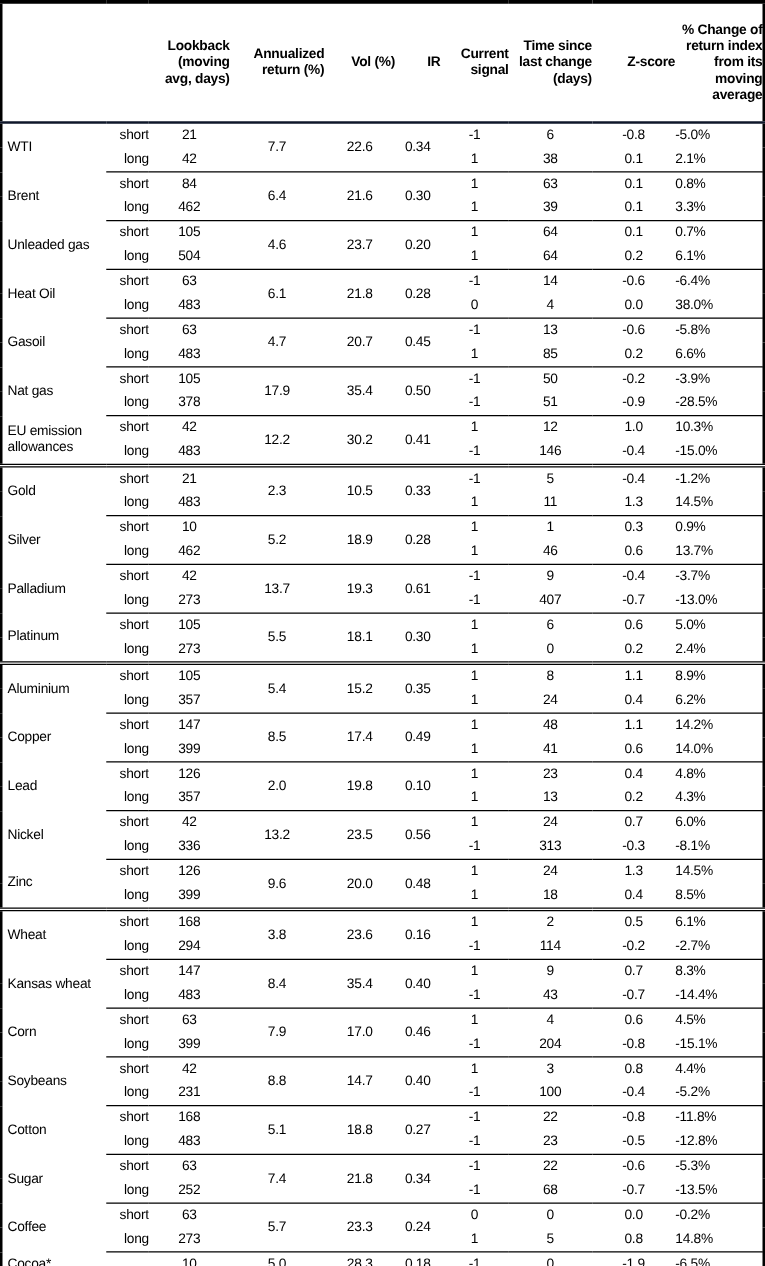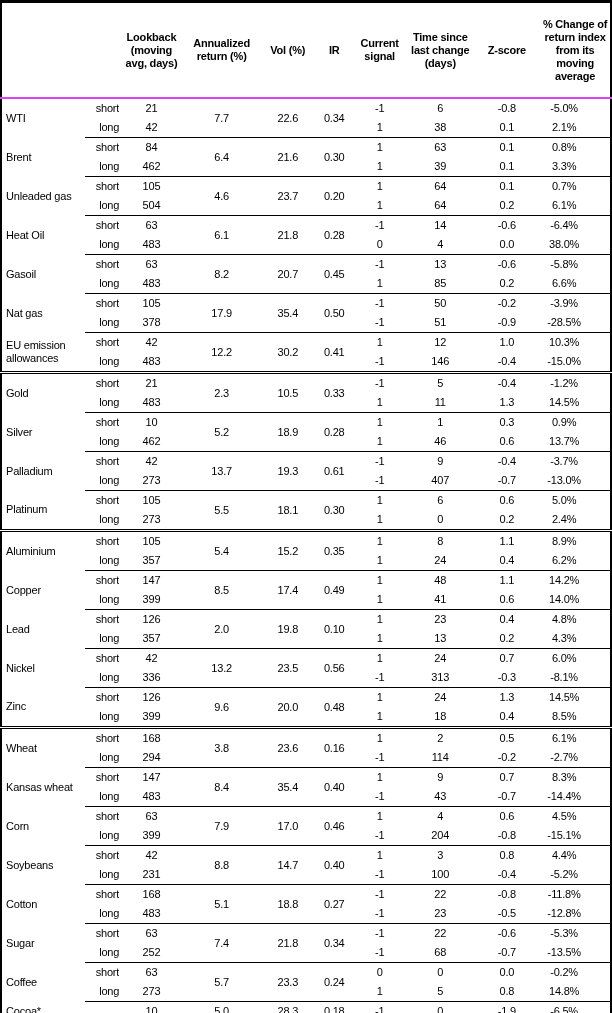--- a/index.html
+++ b/index.html
@@ -16,45 +16,45 @@
     table-layout:fixed;
     border:2px solid #000;
     border-top:3px solid #000;
     font-size:11px;
     letter-spacing:-0.2px;
   }
   thead th{
     font-weight:bold;
     font-size:11px;
     line-height:13px;
-    text-align:center;
+    text-align:right;
     vertical-align:middle;
     white-space:pre-line;
     height:90px;
-    border-bottom:2px solid #d946ef;
+    border-bottom:2px solid #0f172a;
     padding:2px 0;
   }
   tbody td{
     height:19px;
     line-height:19px;
     padding:0;
     text-align:center;
     vertical-align:middle;
     white-space:nowrap;
     overflow:hidden;
   }
   td.c-name{
     text-align:left;
     padding-left:4px;
     white-space:normal;
     line-height:13px;
     margin-left:20px;
   }
   td.c-leg{text-align:right;padding-left:1px;}
-  td.c-pct{text-align:center;padding-right:22px;}
+  td.c-pct{text-align:left;padding-right:22px;}
   
   tbody td.g-end{border-bottom:1px solid #000;}
   
   tbody td.s-end{border-bottom:3px double #000;}
 </style>
 </head>
 <body>
 
 <div class="page">
   <table class="signals">
@@ -172,21 +172,21 @@
           <td class="g-end">483</td>
           <td class="g-end">0</td>
           <td class="g-end">4</td>
           <td class="g-end">0.0</td>
           <td class="c-pct g-end">38.0%</td>
         </tr>
         <tr>
           <td class="c-name" rowspan="2">Gasoil</td>
           <td class="c-leg">short</td>
           <td>63</td>
-          <td class="g-end" rowspan="2">8.2</td>
+          <td class="g-end" rowspan="2">4.7</td>
           <td class="g-end" rowspan="2">20.7</td>
           <td class="g-end" rowspan="2">0.45</td>
           <td>-1</td>
           <td>13</td>
           <td>-0.6</td>
           <td class="c-pct">-5.8%</td>
         </tr>
         <tr>
           <td class="c-leg g-end">long</td>
           <td class="g-end">483</td>

